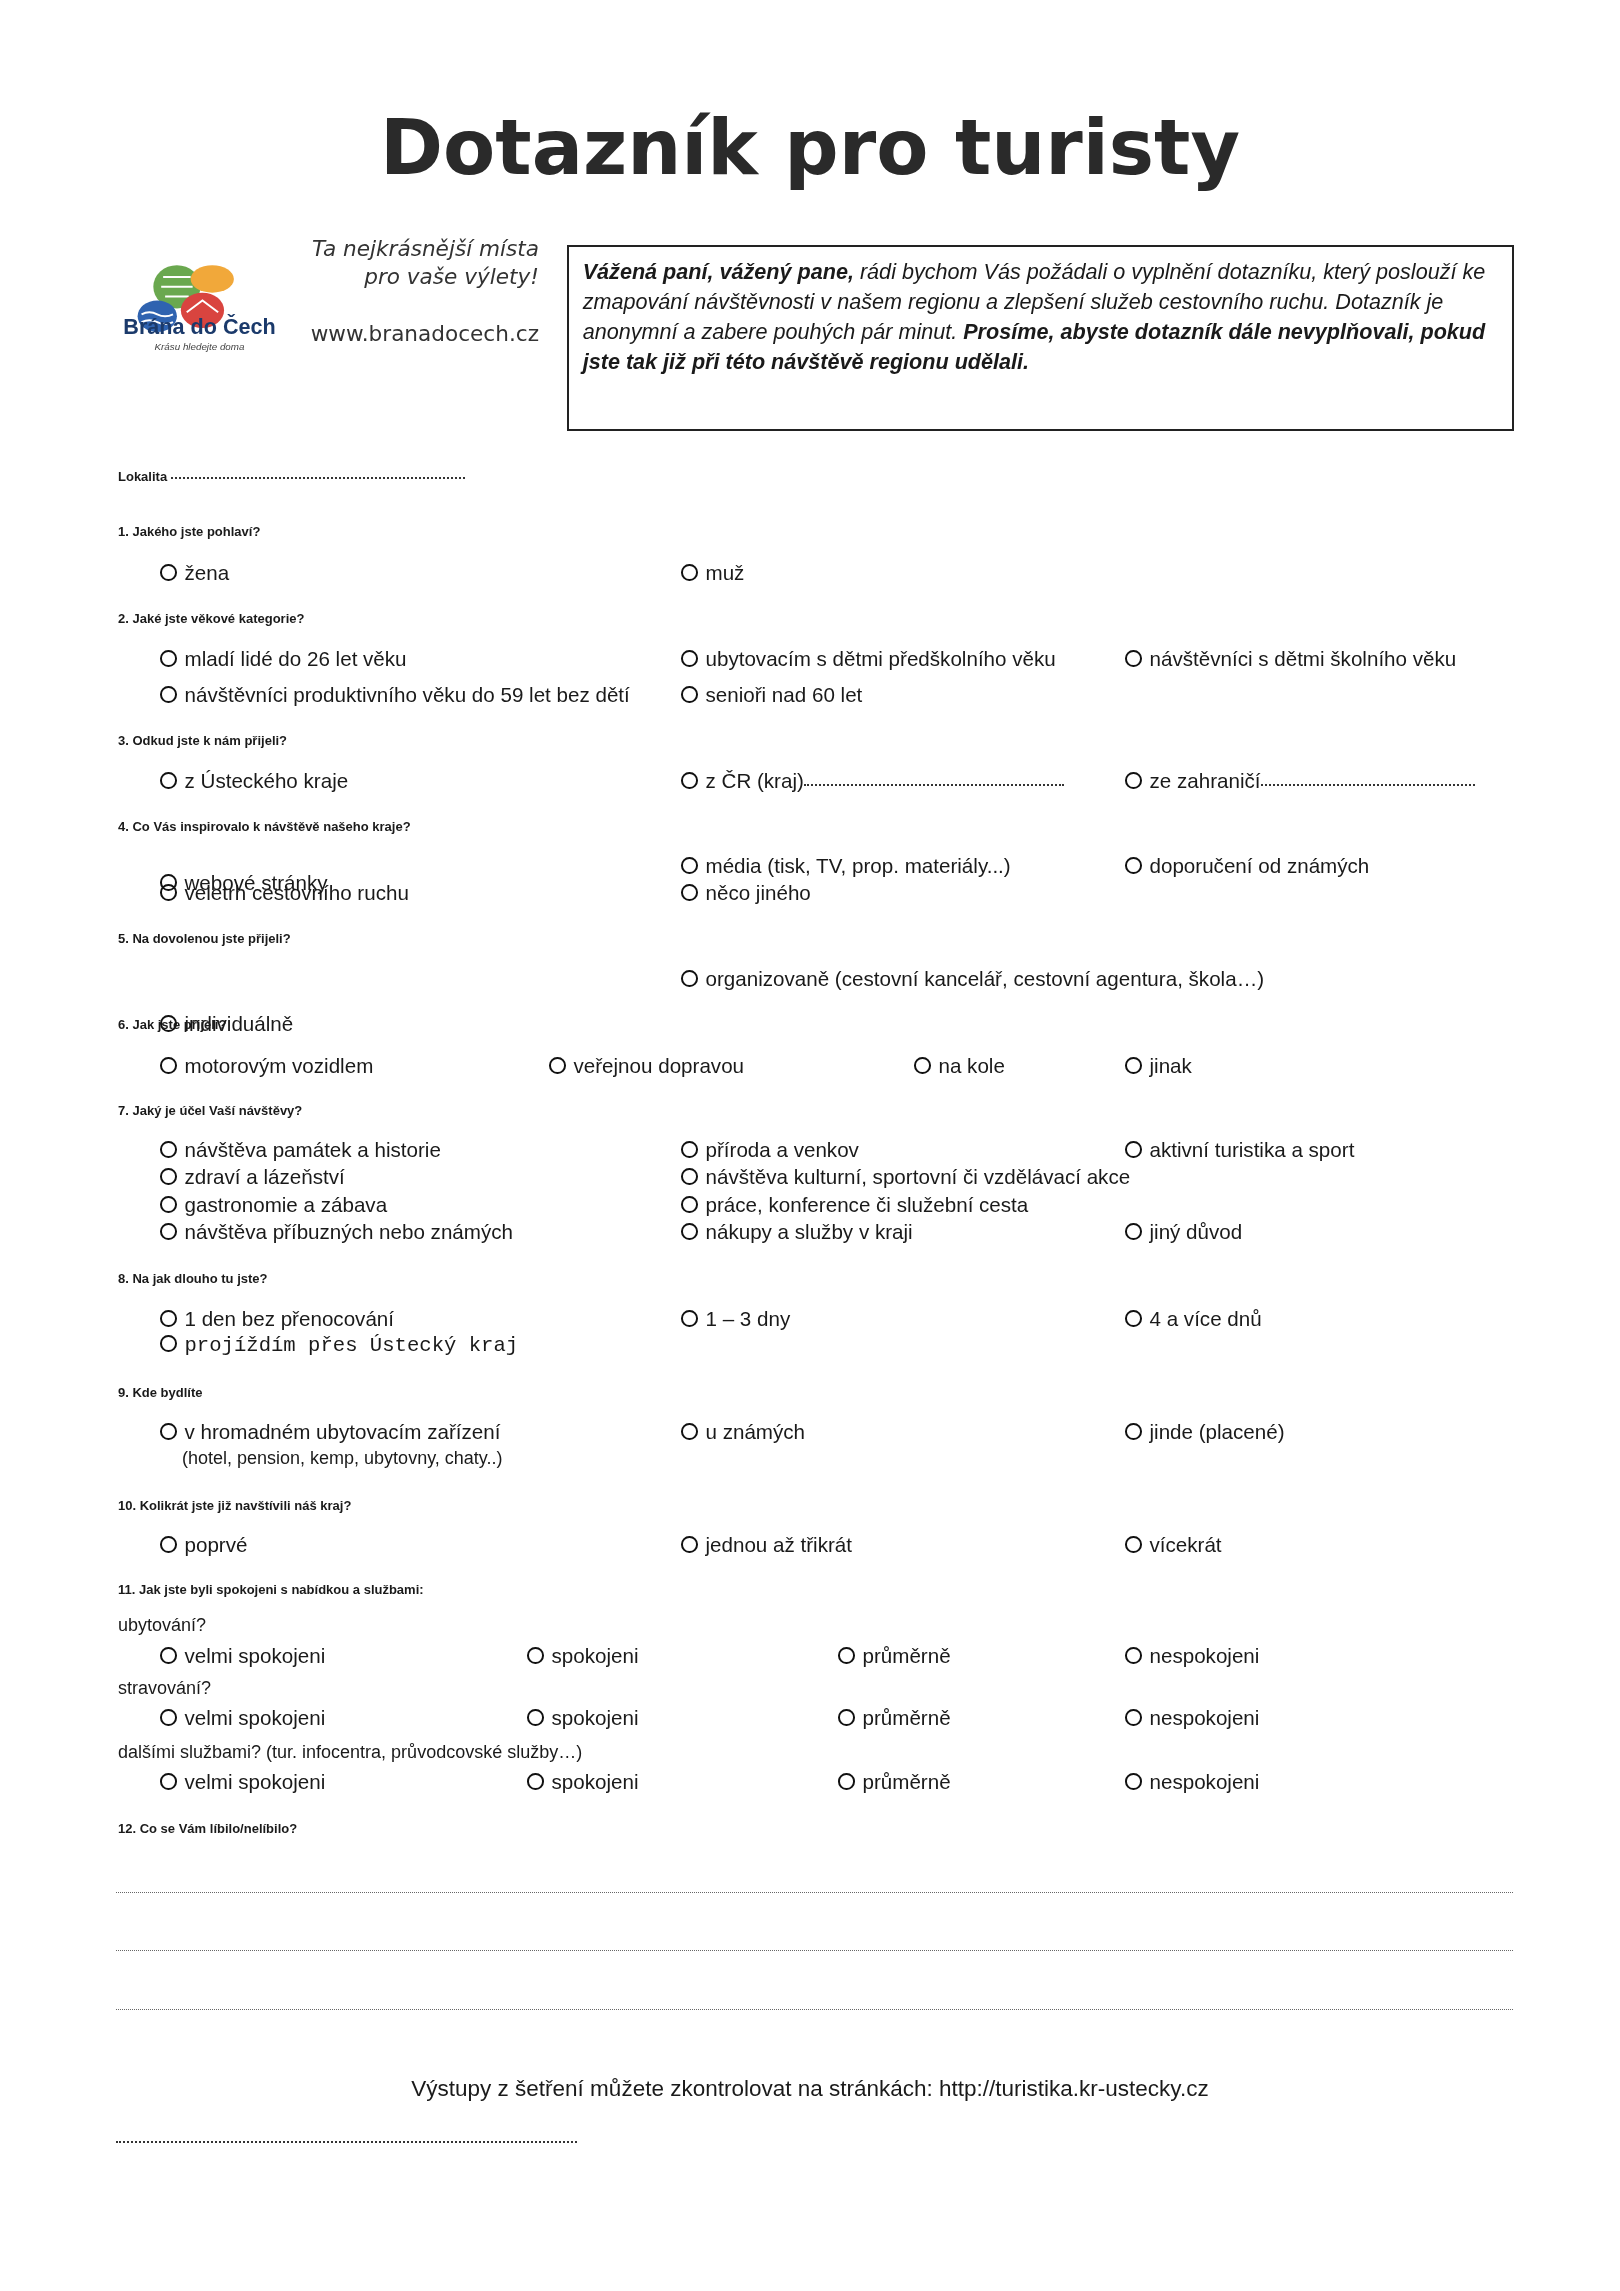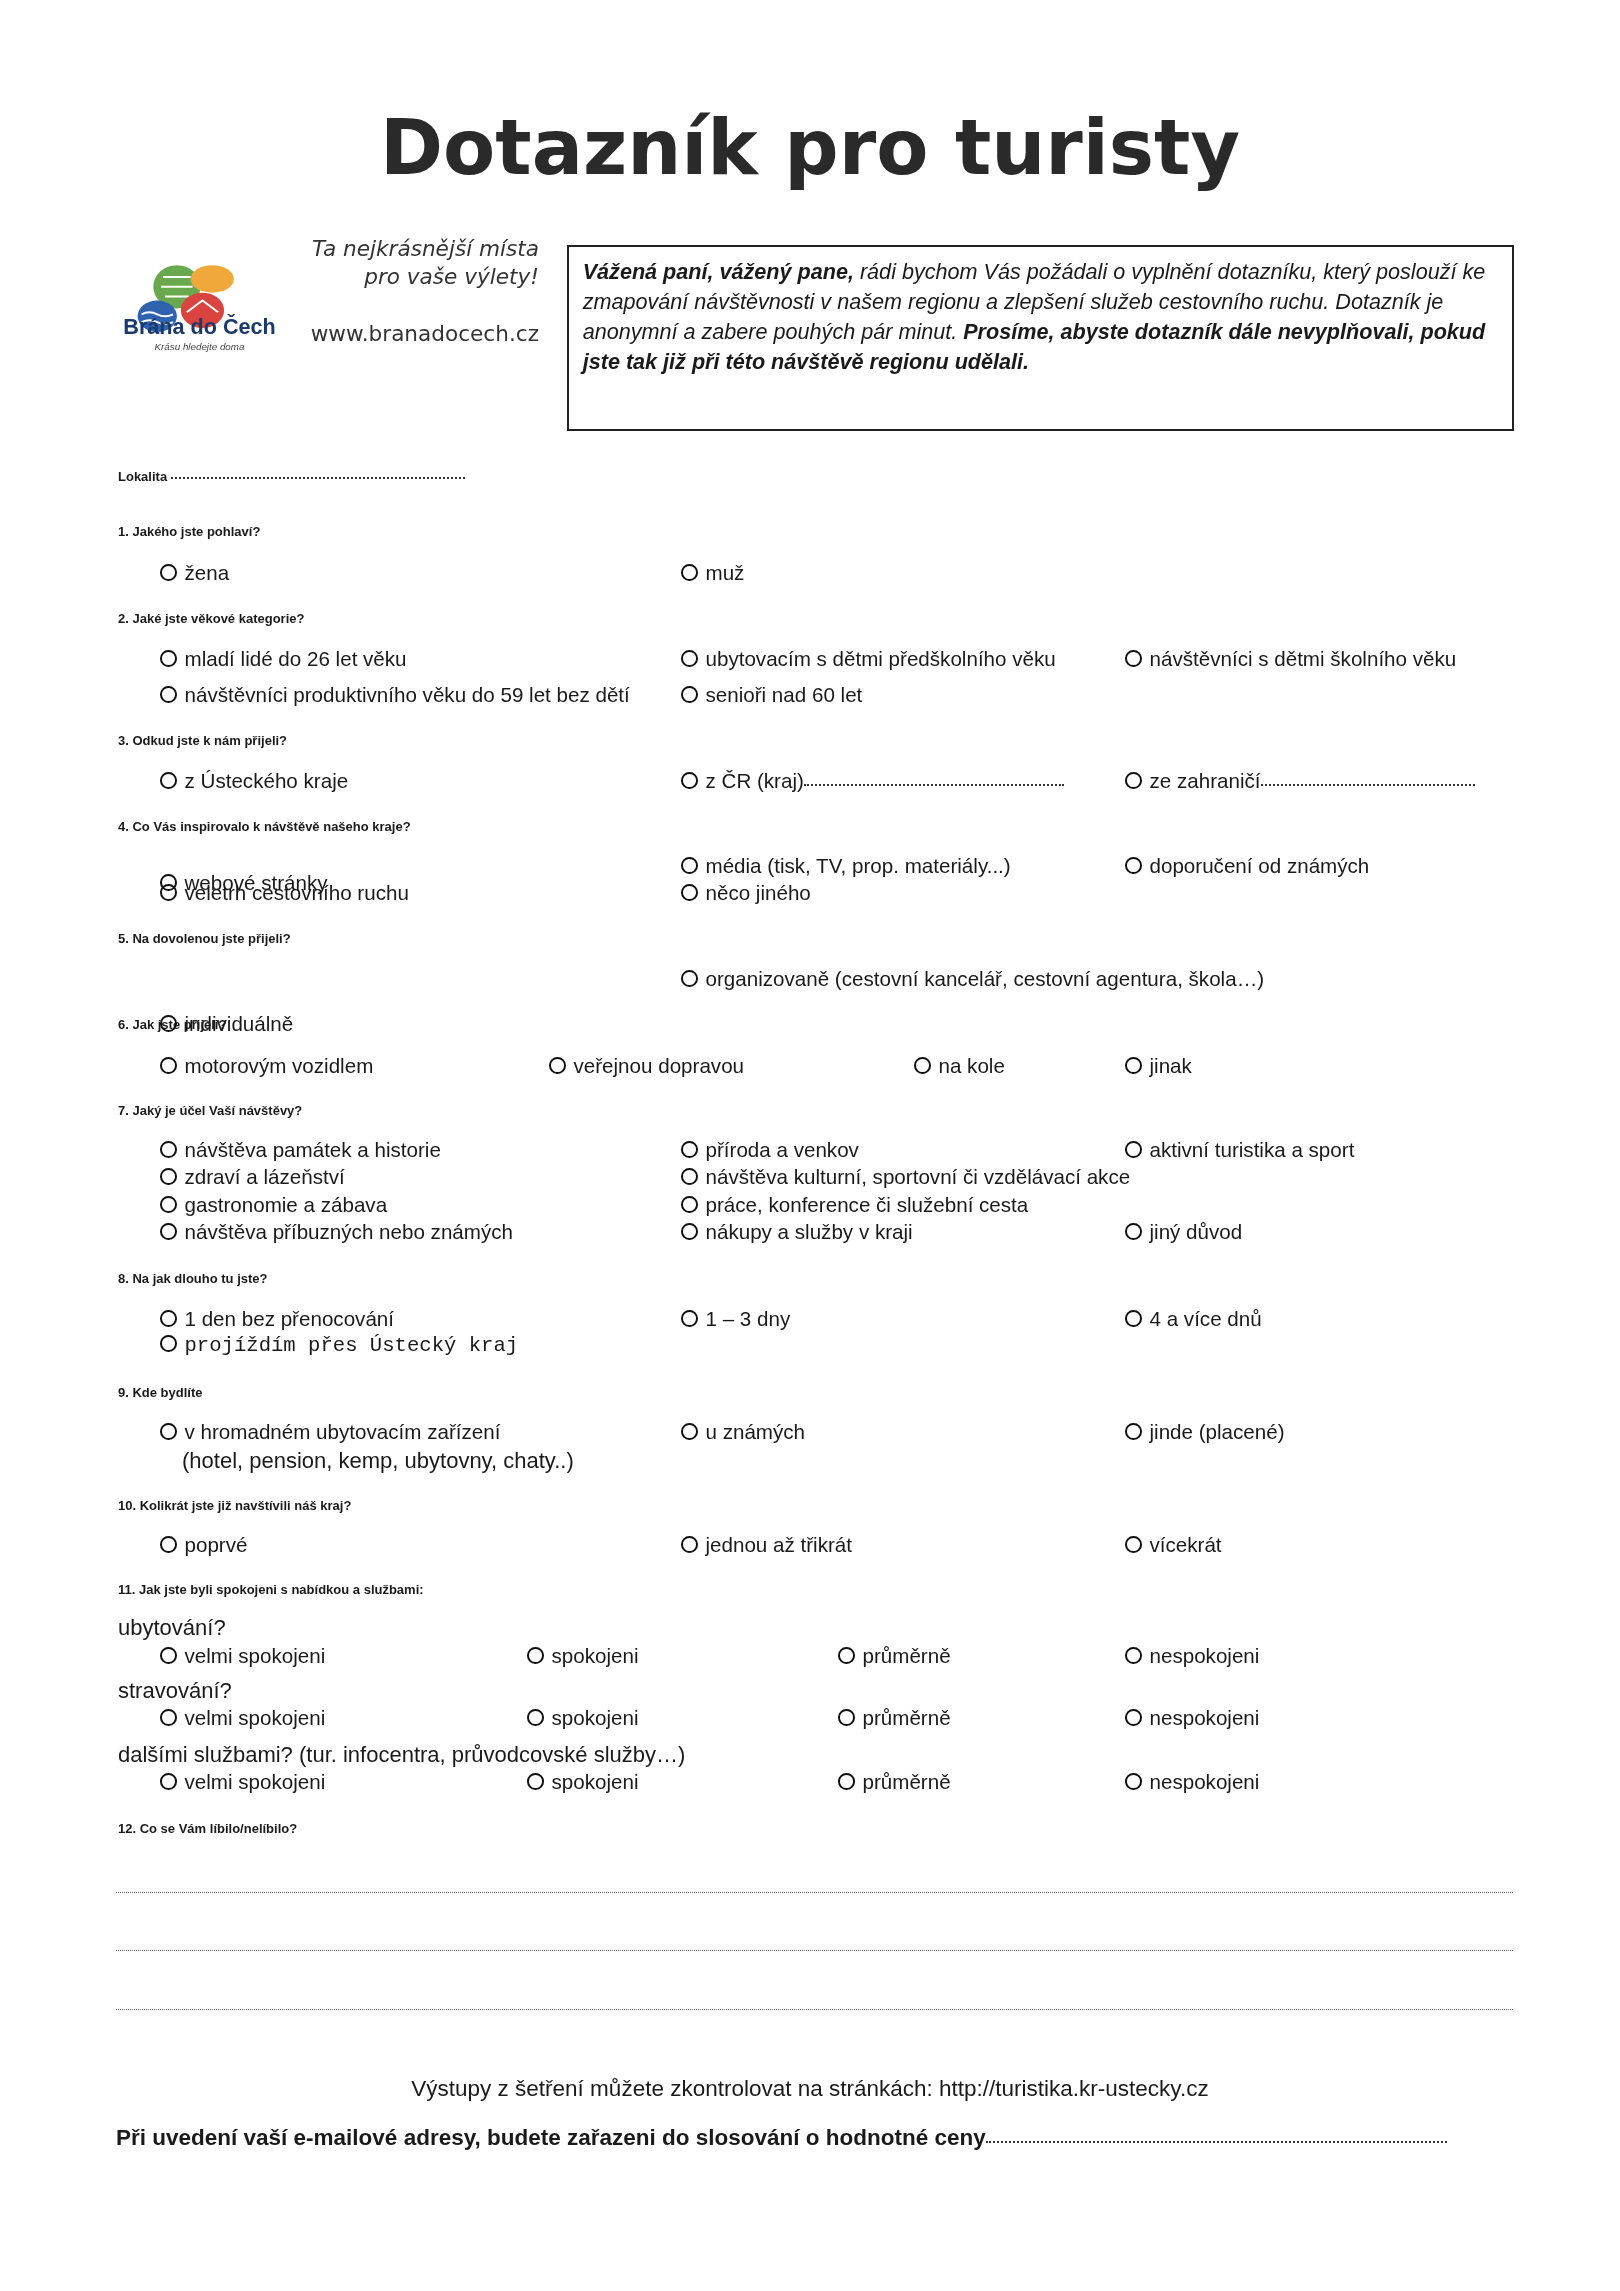--- a/index.html
+++ b/index.html
@@ -11,21 +11,21 @@
   .brand-sub{left:116px;top:341px;width:167px;text-align:center;font-size:9.8px;font-style:italic;color:#444;}
   .slogan{left:284px;top:235px;width:255px;text-align:right;font-family:"DejaVu Sans",sans-serif;font-style:italic;font-size:21.6px;line-height:28px;color:#333;}
   .web{left:284px;top:321px;width:255px;text-align:right;font-family:"DejaVu Sans",sans-serif;font-size:21.6px;color:#333;}
   .intro-box{left:567px;top:245px;width:947px;height:186px;border:2px solid #222;box-sizing:border-box;padding:9.8px 13.7px;font-style:italic;font-size:21.6px;line-height:30px;}
   .intro-box p{margin:0;}
   .intro-box .thanks{margin-top:11.8px;}
   .qlabel{font-weight:bold;font-size:13px;}
   .opt{font-size:20.6px;white-space:nowrap;}
   .opt .c{display:inline-block;width:12.7px;height:12.7px;border:2.5px solid #111;border-radius:50%;margin-right:7.8px;vertical-align:-1px;}
   .dots{display:inline-block;border-bottom:2px dotted #333;vertical-align:2px;}
-  .sub{font-size:22px;}
+  .sub{font-size:18px;}
   .line{left:116px;width:1397px;border-top:1.5px dotted #666;}
   .footer1{left:0;width:1620px;text-align:center;top:2076px;font-size:22.5px;}
   .footer2{left:116px;top:2125px;font-size:22.5px;font-weight:bold;}
 </style>
 </head>
 <body>
 
 <div class="abs title">Dotazník pro turisty</div>
 
 <svg class="abs logo" viewBox="0 0 170 90">
@@ -132,14 +132,14 @@
 <div class="abs opt" style="left:527px;top:1770px;"><span class="c"></span><span>spokojeni</span></div>
 <div class="abs opt" style="left:838px;top:1770px;"><span class="c"></span><span>průměrně</span></div>
 <div class="abs opt" style="left:1125px;top:1770px;"><span class="c"></span><span>nespokojeni</span></div>
 
 <div class="abs qlabel" style="left:118px;top:1821px;">12. Co se Vám líbilo/nelíbilo?</div>
 <div class="abs line" style="top:1892px;"></div>
 <div class="abs line" style="top:1950px;"></div>
 <div class="abs line" style="top:2009px;"></div>
 
 <div class="abs footer1">Výstupy z šetření můžete zkontrolovat na stránkách: http://turistika.kr-ustecky.cz</div>
-<div class="abs footer2"><span>Při uvedení vaší e-mailové adresy, budete zařazeni do slosování o hodnotné ceny</span><span class="dots" style="width:461px;"></span></div>
+<div class="abs footer2"><span class="dots" style="width:461px;"></span></div>
 
 
 </body></html>

